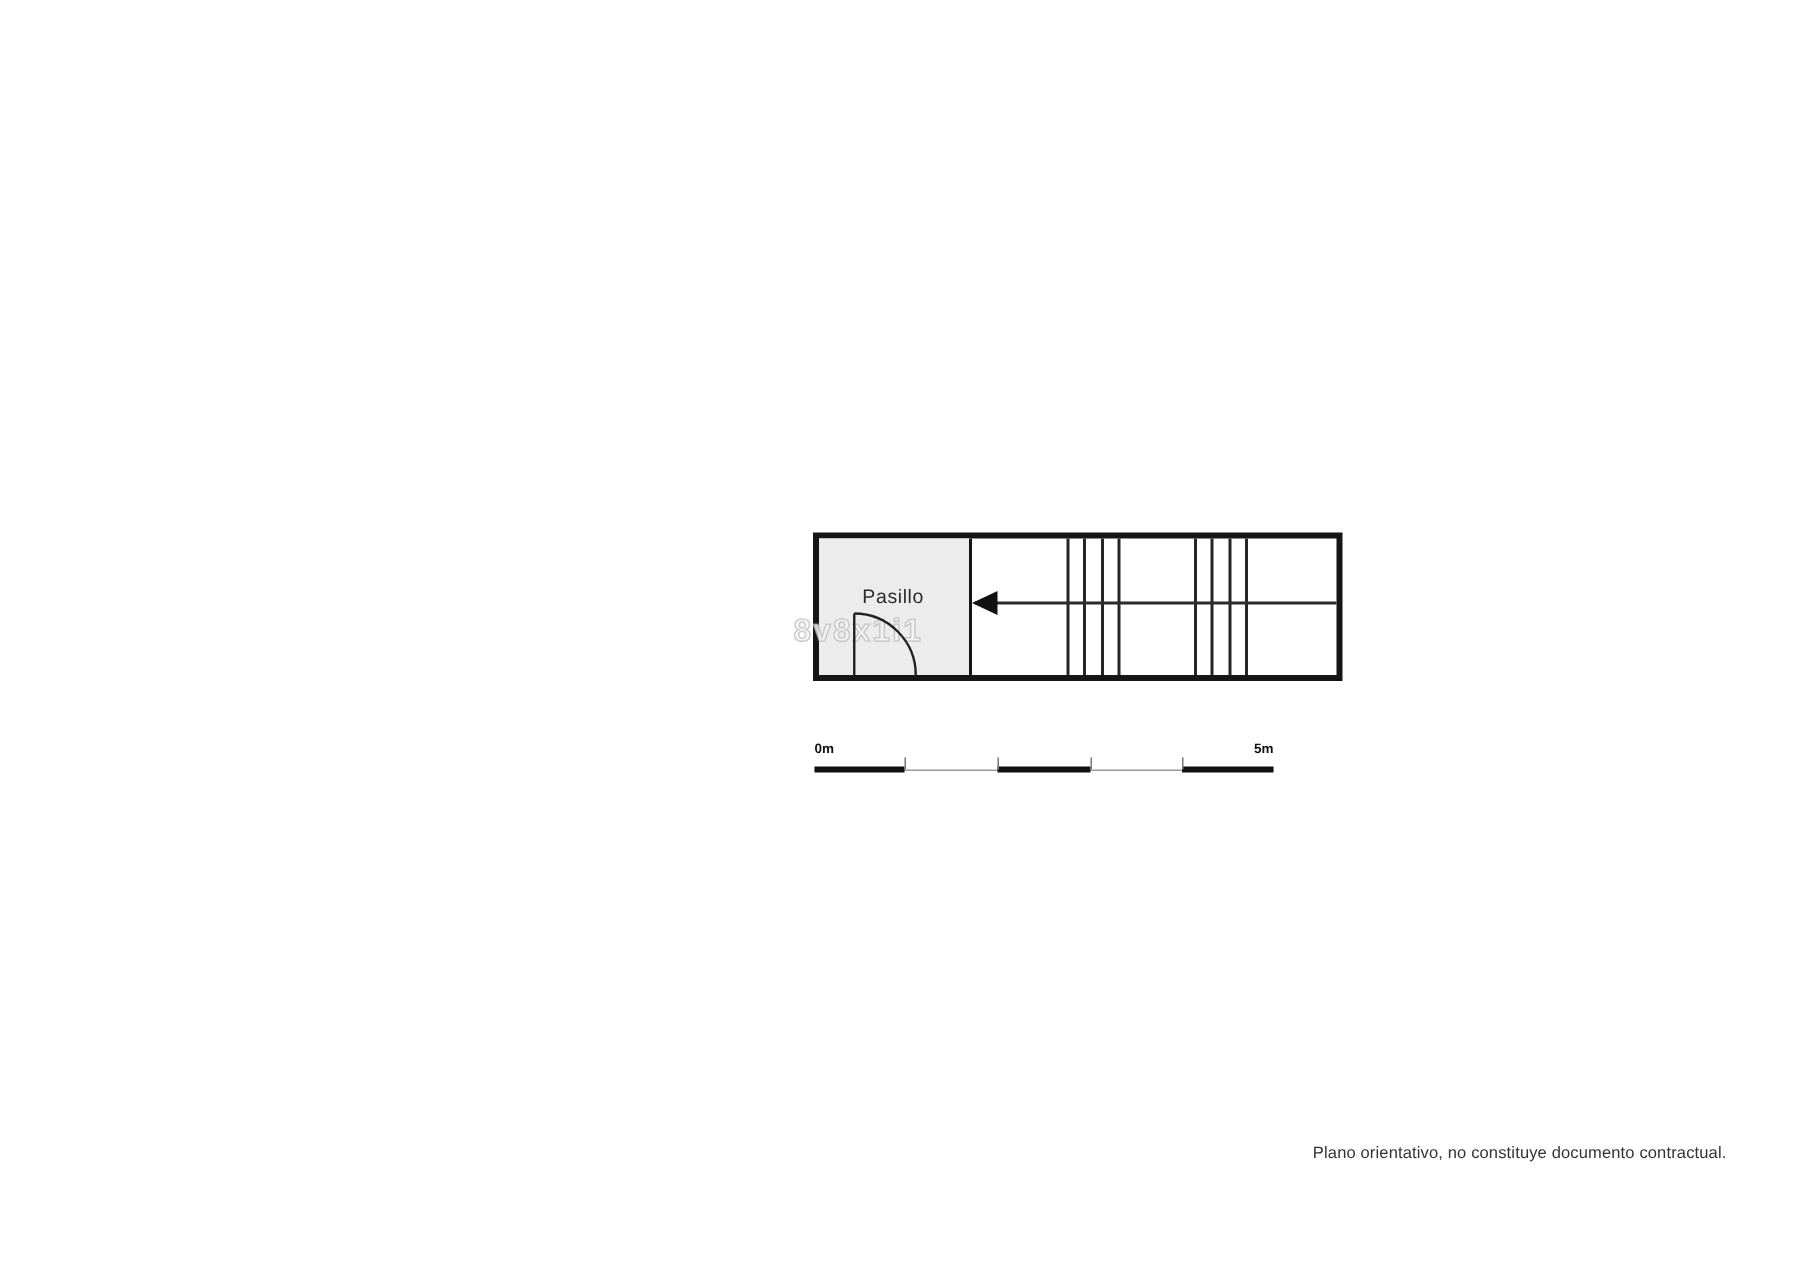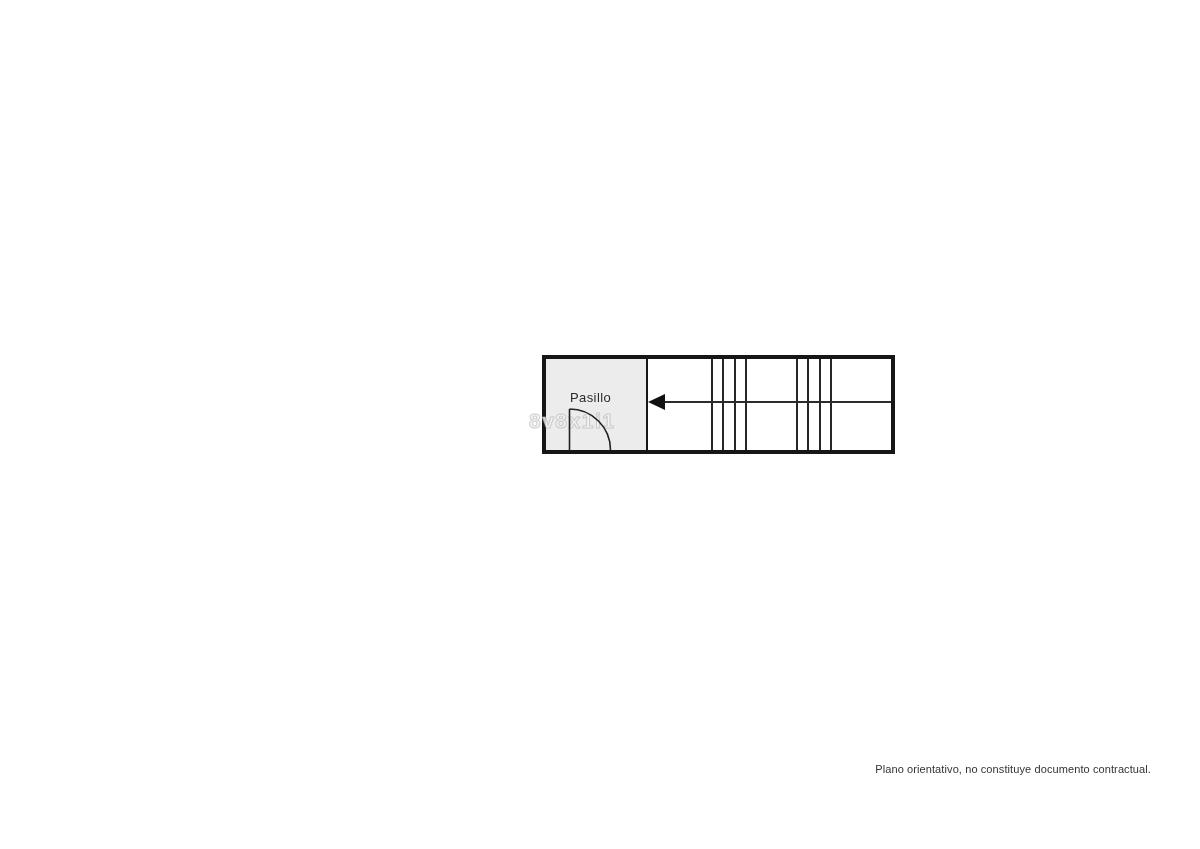--- a/index.html
+++ b/index.html
@@ -30,24 +30,24 @@
     position: absolute;
     left: 0;
     top: 0;
     width: 101px;
     height: 91px;
     background: #ececec;
     z-index: 1;
   }
   .room-label {
     position: absolute;
-    left: 24px;
+    left: 0;
     top: 31px;
     width: 70px;
-    text-align: left;
+    text-align: right;
     font-size: 13px;
     letter-spacing: 0.4px;
     color: #2b2b2b;
     z-index: 3;
   }
   .vline {
     position: absolute;
     top: 0;
     width: 2px;
     height: 91px;
@@ -191,16 +191,28 @@
 
     <div class="vline s2a"></div>
     <div class="vline s2b"></div>
     <div class="vline s2c"></div>
     <div class="vline s2d"></div>
 
     <div class="mid-line"></div>
     <div class="arrow-left"></div>
   </div>
 
+  <div class="scalebar">
+    <span class="lbl start">0m</span>
+    <span class="lbl end">5m</span>
+    <div class="baseline"></div>
+    <div class="seg a"></div>
+    <div class="seg b"></div>
+    <div class="seg c"></div>
+    <div class="tick t1"></div>
+    <div class="tick t2"></div>
+    <div class="tick t3"></div>
+    <div class="tick t4"></div>
+  </div>
 
   <div class="disclaimer">Plano orientativo, no constituye documento contractual.</div>
 
 </div>
 
 </body></html>

